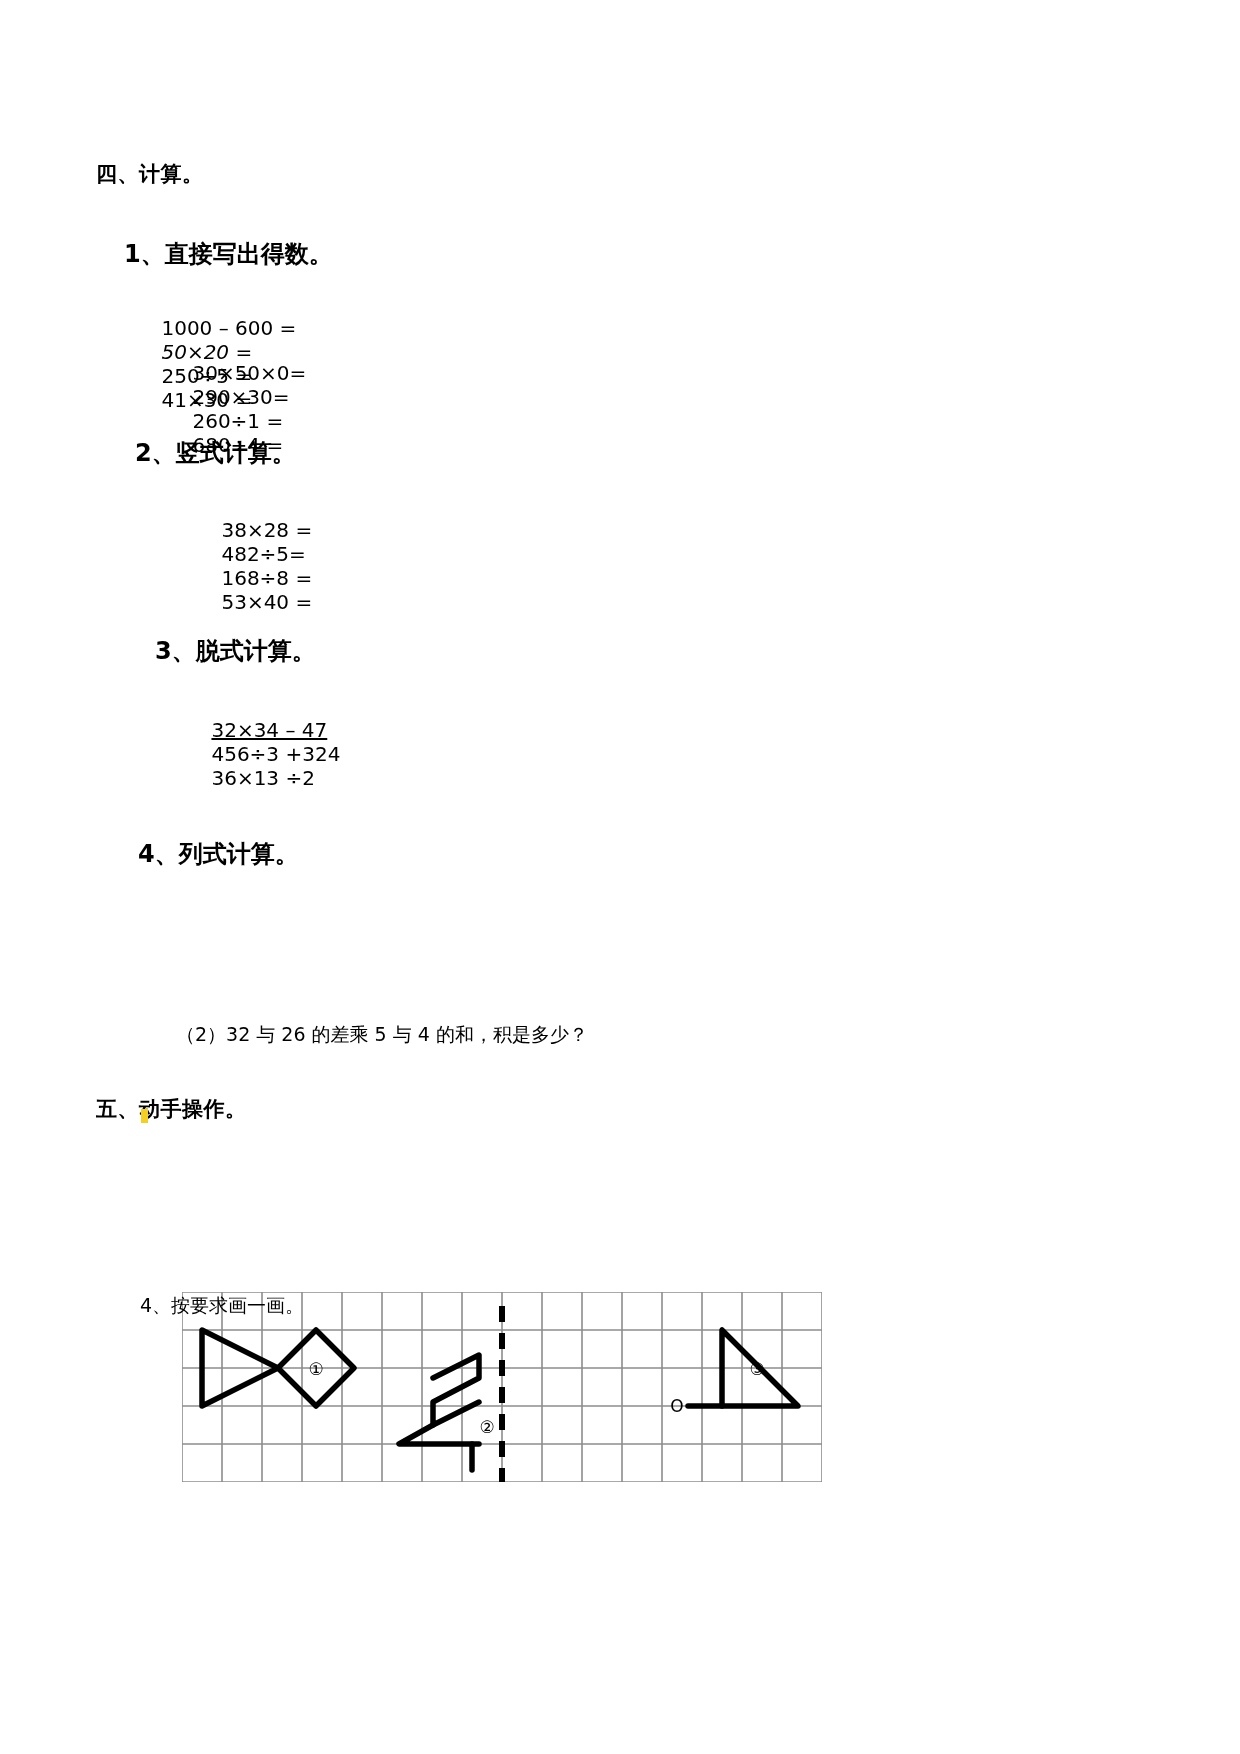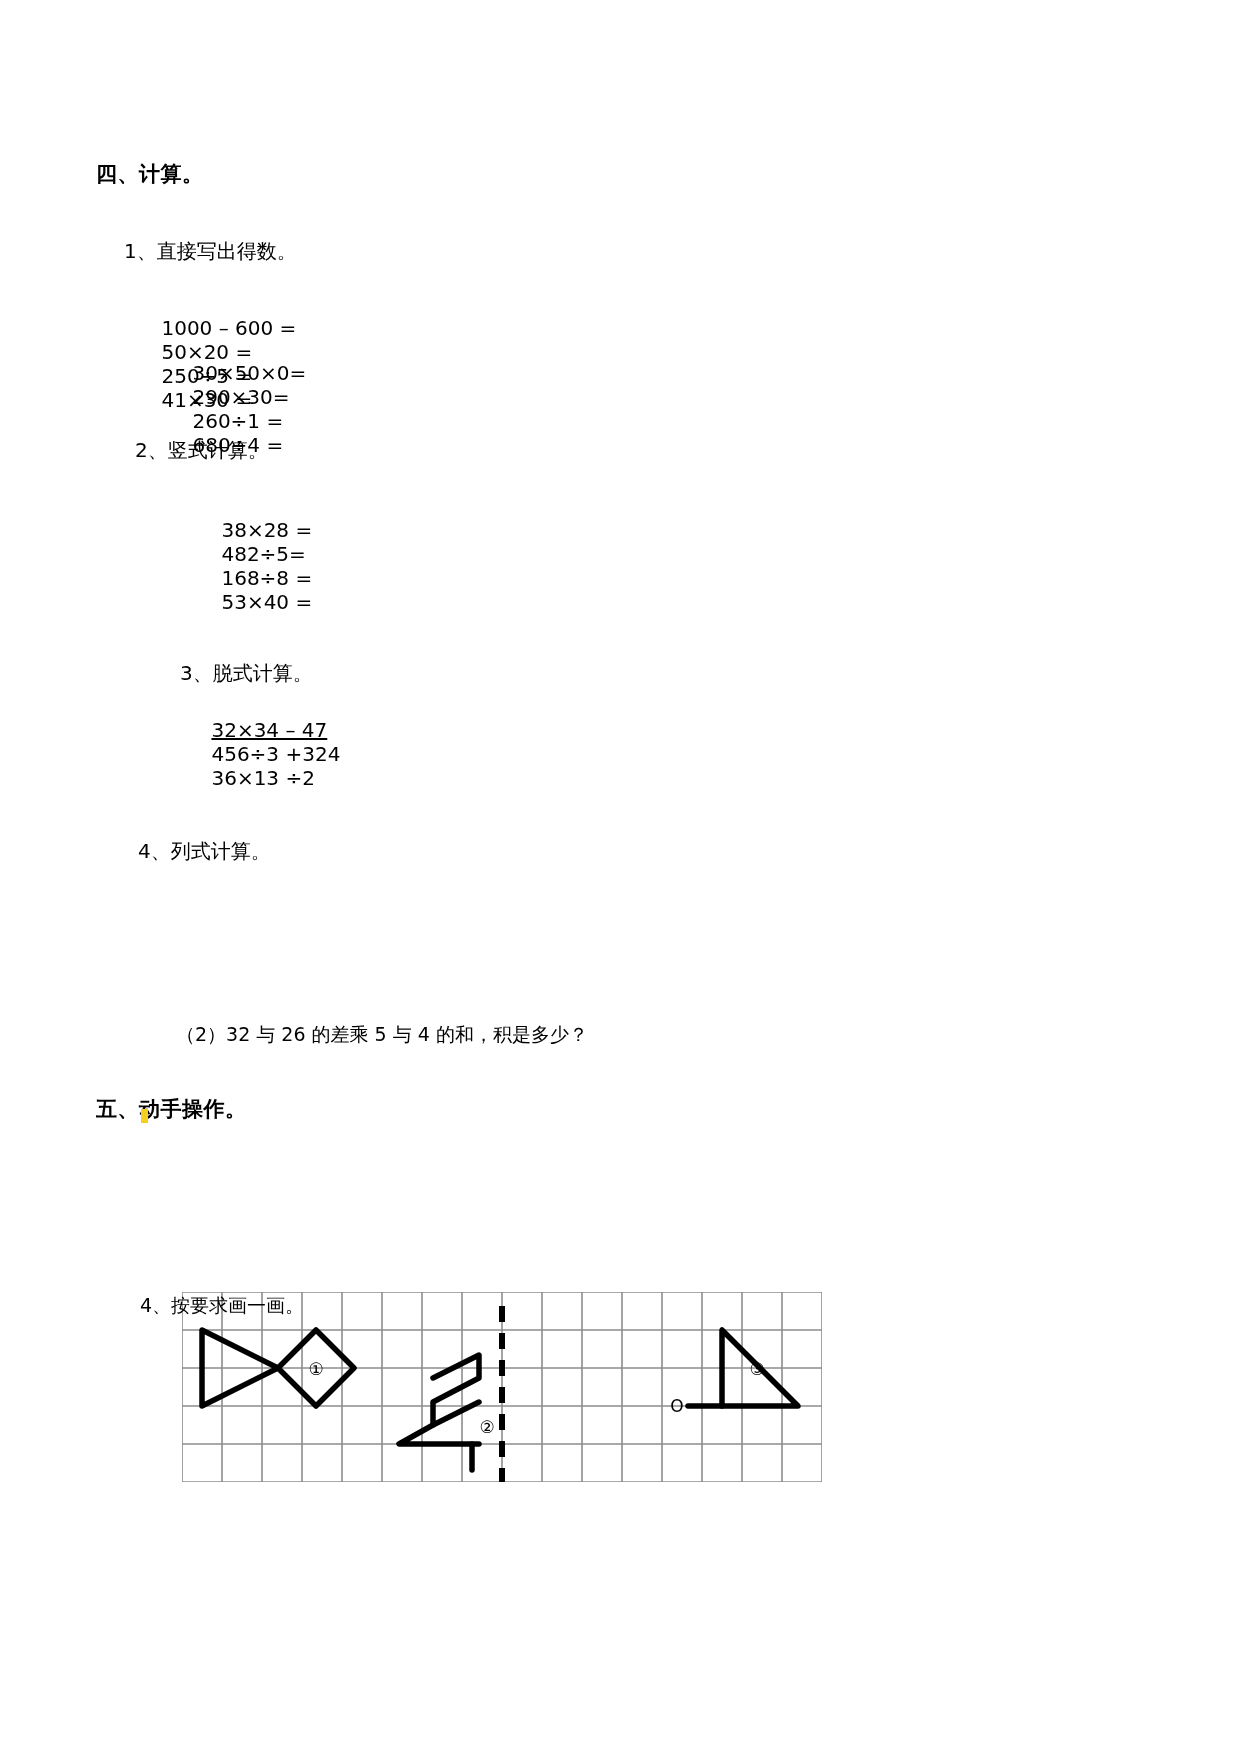--- a/index.html
+++ b/index.html
@@ -24,22 +24,22 @@
 
   
   .abs { position: absolute; white-space: pre; }
 
   .sec-heading {
     font-size: 21px;
     font-weight: bold;
     letter-spacing: 0.5px;
   }
   .sub-heading {
-    font-size: 20px;
-    font-weight: normal;
+    font-size: 24px;
+    font-weight: bold;
   }
   .expr-row {
     font-size: 20px;
     font-weight: normal;
   }
   .word-prob {
     font-size: 19px;
     font-weight: normal;
   }
 
@@ -78,21 +78,21 @@
 <body>
 
 <div class="page">
 
   <div class="abs sec-heading" style="left:96px; top:160px;">四、计算。</div>
 
   <div class="abs sub-heading" style="left:124px; top:238px;">1、直接写出得数。</div>
 
   <div class="abs expr-row" style="left:136px; top:292px;">
     <span class="cell" style="width:210px;">1000 – 600 =</span>
-    <span class="cell" style="width:160px;">50×20 =</span>
+    <span class="cell" style="width:160px;font-style:italic;">50×20 =</span>
     <span class="cell" style="width:168px;">250÷5 =</span>
     <span class="cell">41×30 =</span>
   </div>
 
   <div class="abs expr-row" style="left:167px; top:337px;">
     <span class="cell" style="width:178px;">30×50×0=</span>
     <span class="cell" style="width:152px;">290×30=</span>
     <span class="cell" style="width:152px;">260÷1 =</span>
     <span class="cell">680÷4 =</span>
   </div>
@@ -100,21 +100,21 @@
 
   <div class="abs sub-heading" style="left:135px; top:437px;">2、竖式计算。</div>
 
   <div class="abs expr-row" style="left:196px; top:494px;">
     <span class="cell" style="width:165px;">38×28 =</span>
     <span class="cell" style="width:150px;">482÷5=</span>
     <span class="cell" style="width:152px;">168÷8 =</span>
     <span class="cell">53×40 =</span>
   </div>
 
-  <div class="abs sub-heading" style="left:180px; top:635px;margin-top:25px;">3、脱式计算。</div>
+  <div class="abs sub-heading" style="left:155px; top:635px;">3、脱式计算。</div>
 
   <div class="abs expr-row" style="left:186px; top:694px;">
     <span class="cell" style="width:187px;text-decoration:underline;">32×34 – 47</span>
     <span class="cell" style="width:198px;">456÷3 +324</span>
     <span class="cell">36×13 ÷2</span>
   </div>
 
   <div class="abs sub-heading" style="left:138px; top:838px;">4、列式计算。</div>
 
 

